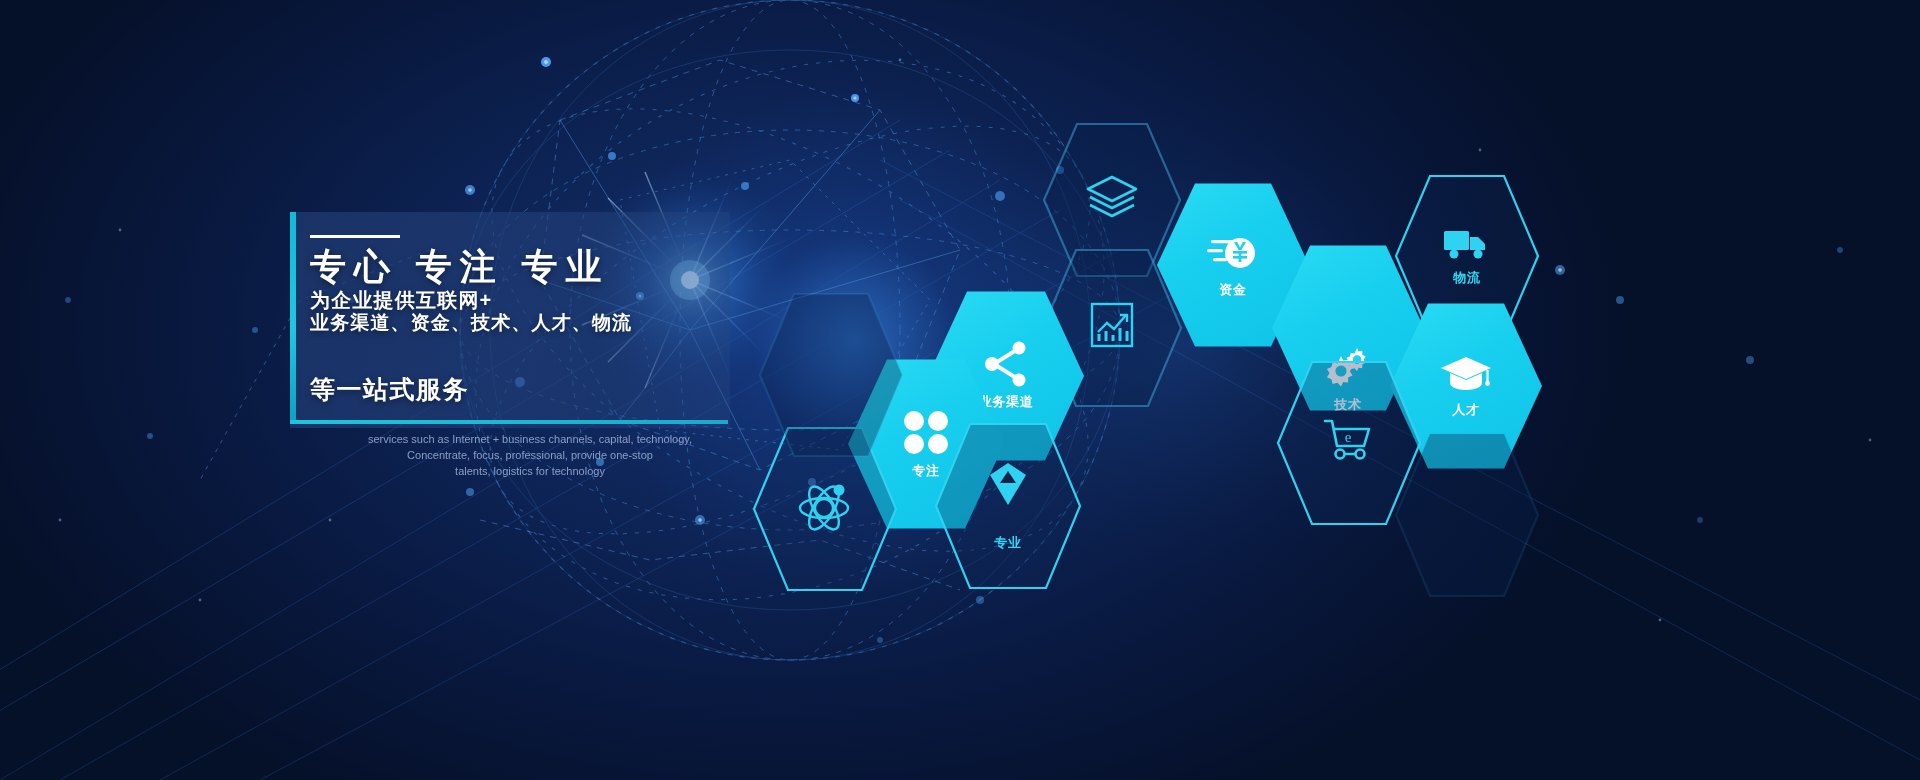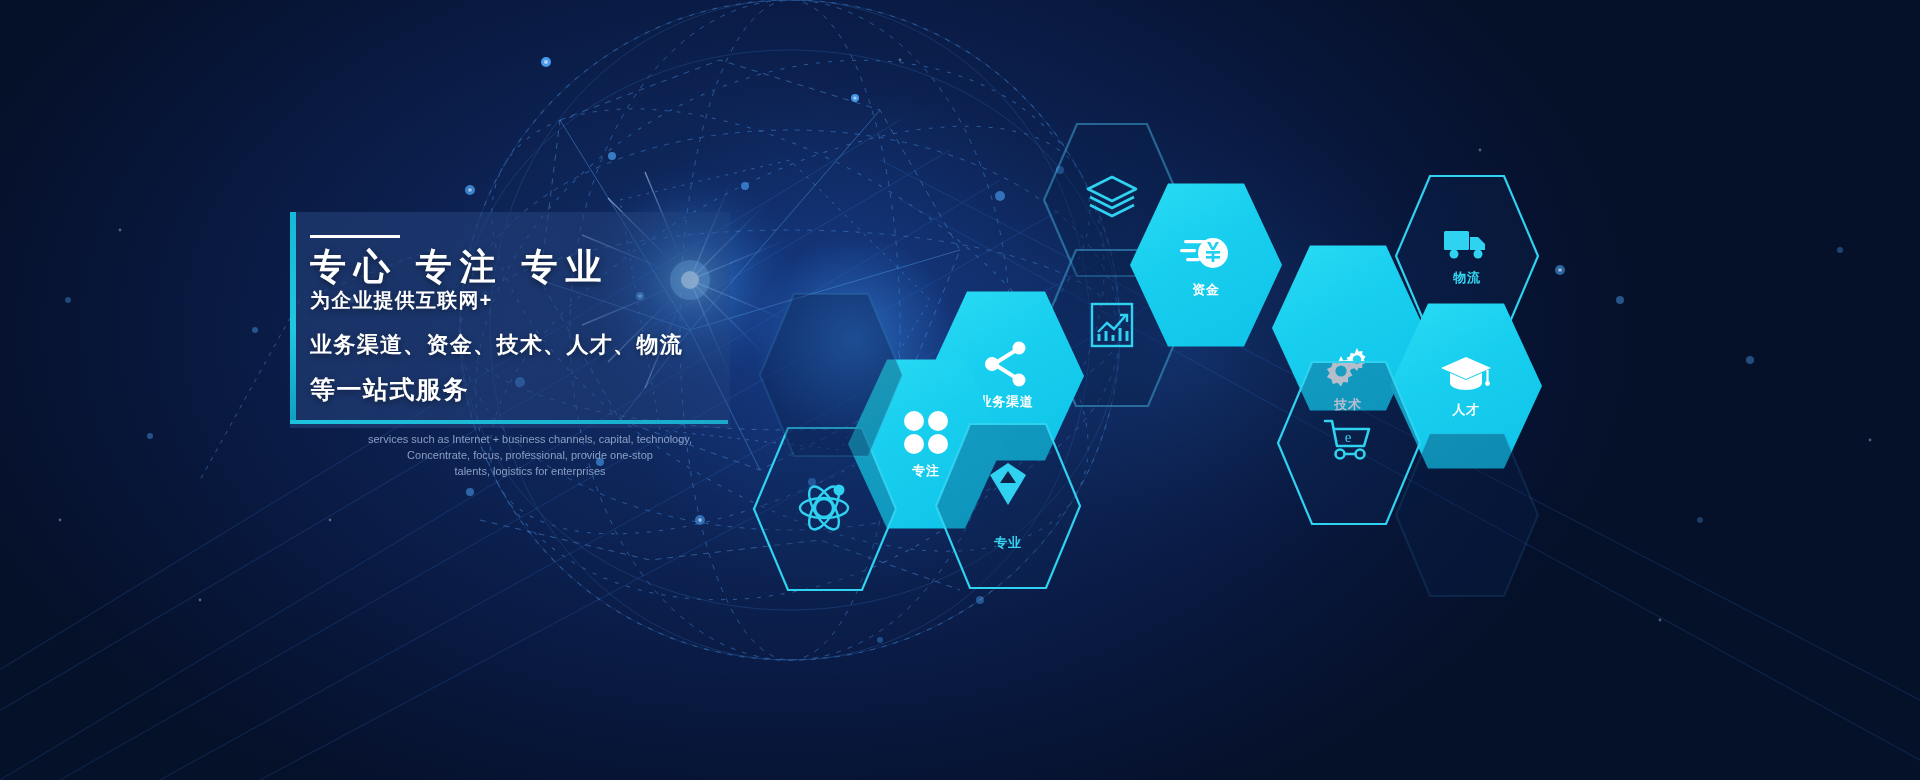--- a/index.html
+++ b/index.html
@@ -18,21 +18,21 @@
   #accent-bar{position:absolute;left:290px;top:212px;width:6px;height:212px;
     background:linear-gradient(180deg,#13b9d8,#1fc8e0 55%,#0e9fc2);}
   #bottom-rule{position:absolute;left:290px;top:420px;width:438px;height:4px;
     background:linear-gradient(90deg,#1ec4de,#19b3d2 70%,#1aa9cc);}
   #short-rule{position:absolute;left:310px;top:235px;width:90px;height:3px;background:#ffffff;}
 
   .headline{position:absolute;left:310px;color:#fff;font-weight:bold;
     letter-spacing:.06em;text-shadow:0 2px 6px rgba(0,0,0,.45);white-space:nowrap;}
   #line1{top:243px;font-size:36px;letter-spacing:.22em;}
   #line2{top:287px;font-size:20px;}
-  #line3{top:330px;font-size:22px;}
+  #line3{top:310px;font-size:19px;}
   #line4{top:373px;font-size:25px;}
 
   #subtitle{position:absolute;left:330px;top:432px;width:400px;text-align:center;
     color:#9fb4d8;font-size:11px;line-height:1.45;opacity:.85;}
   #subtitle div{white-space:nowrap;}
 
   
   .hex{position:absolute;display:flex;flex-direction:column;align-items:center;
     justify-content:center;
     clip-path:polygon(25% 2%,75% 2%,100% 50%,75% 98%,25% 98%,0% 50%);}
@@ -182,21 +182,21 @@
   <div id="short-rule"></div>
 
   <div class="headline" id="line1">专心 专注 专业</div>
   <div class="headline" id="line2">为企业提供互联网+</div>
   <div class="headline" id="line3">业务渠道、资金、技术、人才、物流</div>
   <div class="headline" id="line4">等一站式服务</div>
 
   <div id="subtitle">
     <div>services such as Internet + business channels, capital, technology,</div>
     <div>Concentrate, focus, professional, provide one-stop</div>
-    <div>talents, logistics for enterprises</div>
+    <div>talents, logistics for technology</div>
   </div>
 
   <svg class="hexline dim" style="left:1042px;top:120px;" width="140" height="160" viewBox="0 0 140 160">
     <polygon points="35,4 105,4 138,80 105,156 35,156 2,80"></polygon>
   </svg>
   <div class="hex outline" style="left:1042px;top:120px;width:140px;height:160px;">
     <svg class="ico" width="56" height="52" viewBox="0 0 56 52" fill="none" stroke="#2fd2f0" stroke-width="2.6" stroke-linejoin="round">
       <polygon points="28,6 52,18 28,30 4,18"></polygon>
       <polyline points="6,26 28,37 50,26"></polyline>
       <polyline points="6,34 28,45 50,34"></polyline>
@@ -216,21 +216,21 @@
           <line x1="13" y1="43" x2="13" y2="36"></line>
           <line x1="20" y1="43" x2="20" y2="33"></line>
           <line x1="27" y1="43" x2="27" y2="37"></line>
           <line x1="34" y1="43" x2="34" y2="30"></line>
           <line x1="41" y1="43" x2="41" y2="33"></line>
         </g>
     </svg>
     <div class="lbl"></div>
   </div>
 
-  <div class="hex solid" style="left:1130px;top:180px;width:152px;height:170px;">
+  <div class="hex solid" style="left:1157px;top:180px;width:152px;height:170px;">
     <svg class="ico" width="52" height="44" viewBox="0 0 52 44" fill="#ffffff">
       <circle cx="33" cy="22" r="15"></circle>
       <g fill="#1fd0ef">
         <rect x="26" y="20" width="14" height="2.6"></rect>
         <rect x="26" y="25" width="14" height="2.6"></rect>
         <rect x="31.6" y="21" width="2.8" height="10"></rect>
         <polygon points="27,11 30.2,11 33,16.5 35.8,11 39,11 34.4,19 31.6,19"></polygon>
       </g>
       <rect x="4" y="9" width="22" height="3.2" rx="1.6"></rect>
       <rect x="0" y="18" width="16" height="3.2" rx="1.6"></rect>

